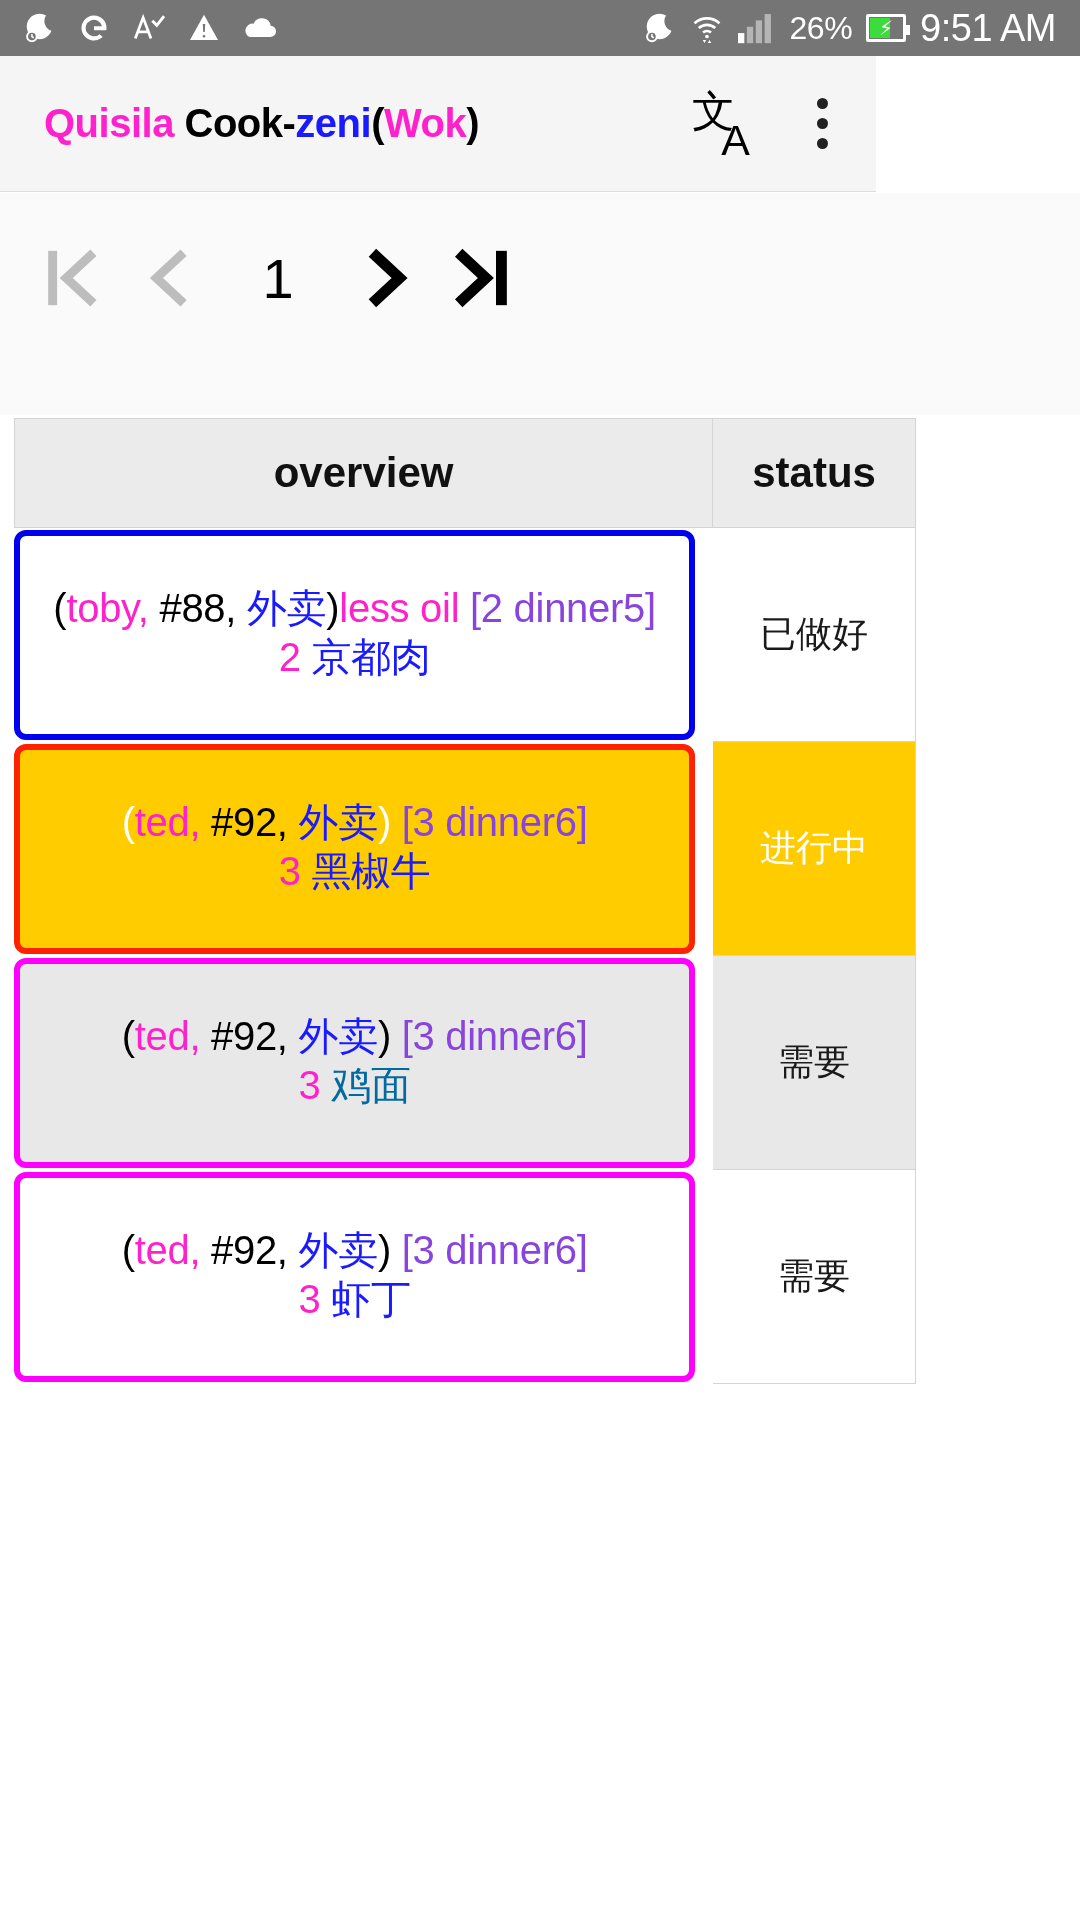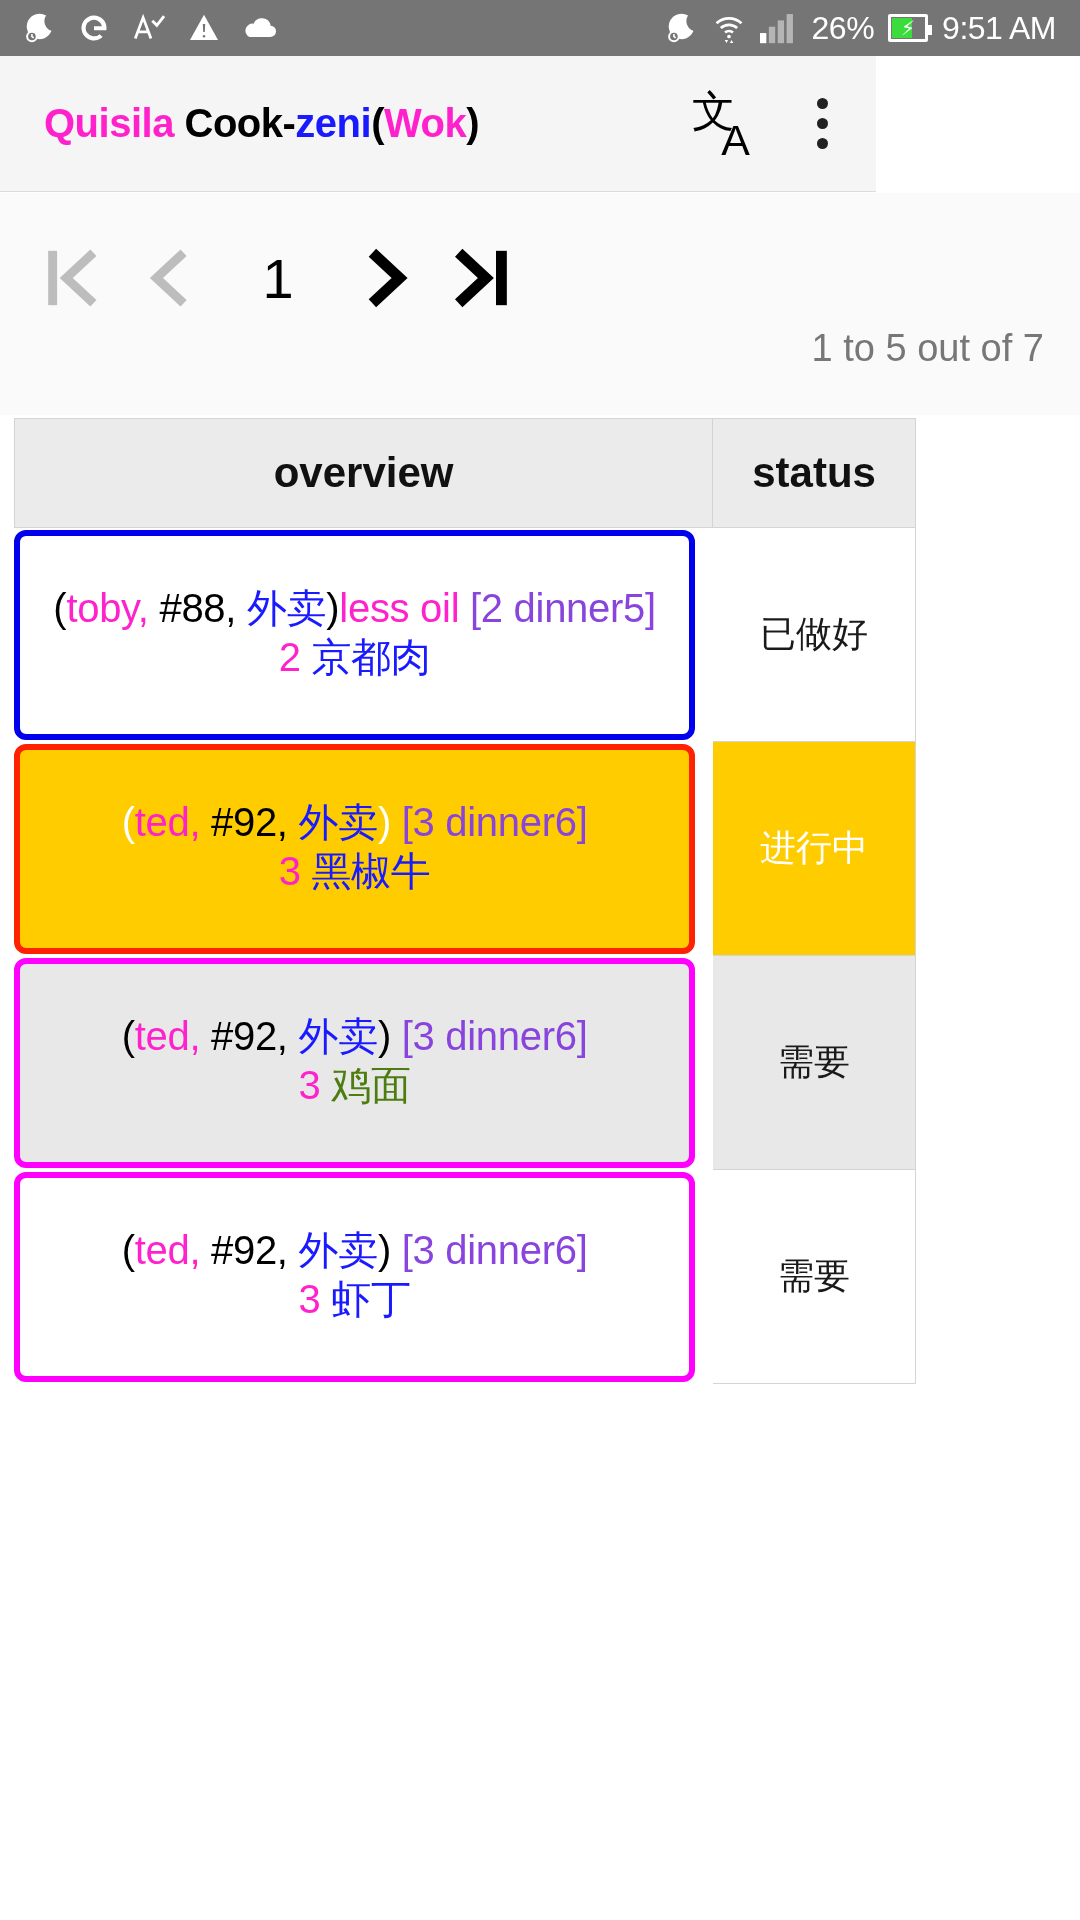--- a/index.html
+++ b/index.html
@@ -46,21 +46,21 @@
     font-weight: bold;
   }
   .sb-svg { display: block; }
   #battery-pct {
     font-size: 32px;
     font-weight: 400;
     letter-spacing: -0.5px;
     color: #ffffff;
   }
   #clock-text {
-    font-size: 32px;
+    font-size: 38px;
     font-weight: 400;
     color: #ffffff;
     letter-spacing: -0.5px;
   }
   #battery-body {
     width: 40px; height: 28px;
     border: 3px solid #ffffff;
     border-radius: 2px;
     position: relative;
     display: flex;
@@ -350,21 +350,20 @@
     </div>
     <div id="pg-last" class="pager-btn">
       <svg width="60" height="66" viewBox="0 0 30 34" fill="none" stroke="#000000" stroke-width="5.6" stroke-linecap="butt">
         <path d="M3 4l14 13L3 30"></path>
         <path d="M25 3v28"></path>
       </svg>
     </div>
   </div>
 
 
-  <div id="range-label">1 to 5 out of 7</div>
 </div>
 
 <table id="orders-table">
   <colgroup>
     <col class="c-overview">
     <col class="c-status">
   </colgroup>
   <thead>
     <tr>
       <th class="th-overview">overview</th>
@@ -387,21 +386,21 @@
             <div class="order-line"><span style="color: rgb(255, 255, 255);">(</span><span style="color: rgb(255, 34, 204);">ted,</span><span style="color: rgb(0, 0, 0);"> #92,</span><span style="color: rgb(26, 26, 255);"> 外卖</span><span style="color: rgb(255, 255, 255);">)</span><span style="color: rgb(136, 68, 221);"> [3 dinner6]</span></div>
             <div class="order-line order-line2"><span style="color: rgb(255, 34, 204);">3</span><span style="color: rgb(26, 26, 255);"> 黑椒牛</span></div>
           </div>
         </td>
         <td class="status-cell" style="background: rgb(255, 204, 0); color: rgb(255, 255, 255);">进行中</td>
       </tr>
       <tr>
         <td>
           <div class="order-card" style="border-color: rgb(255, 0, 255); background: rgb(232, 232, 232);">
             <div class="order-line"><span style="color: rgb(0, 0, 0);">(</span><span style="color: rgb(255, 34, 204);">ted,</span><span style="color: rgb(0, 0, 0);"> #92,</span><span style="color: rgb(26, 26, 255);"> 外卖</span><span style="color: rgb(0, 0, 0);">)</span><span style="color: rgb(136, 68, 221);"> [3 dinner6]</span></div>
-            <div class="order-line order-line2"><span style="color: rgb(255, 34, 204);">3</span><span style="color: #4d7c0f;"> 鸡面</span></div>
+            <div class="order-line order-line2"><span style="color: rgb(255, 34, 204);">3</span><span style="color: #0369a1;"> 鸡面</span></div>
           </div>
         </td>
         <td class="status-cell" style="background: rgb(232, 232, 232); color: rgb(26, 26, 26);">需要</td>
       </tr>
       <tr>
         <td>
           <div class="order-card" style="border-color: rgb(255, 0, 255); background: rgb(255, 255, 255);">
             <div class="order-line"><span style="color: rgb(0, 0, 0);">(</span><span style="color: rgb(255, 34, 204);">ted,</span><span style="color: rgb(0, 0, 0);"> #92,</span><span style="color: rgb(26, 26, 255);"> 外卖</span><span style="color: rgb(0, 0, 0);">)</span><span style="color: rgb(136, 68, 221);"> [3 dinner6]</span></div>
             <div class="order-line order-line2"><span style="color: rgb(255, 34, 204);">3</span><span style="color: rgb(26, 26, 255);"> 虾丁</span></div>
           </div>

